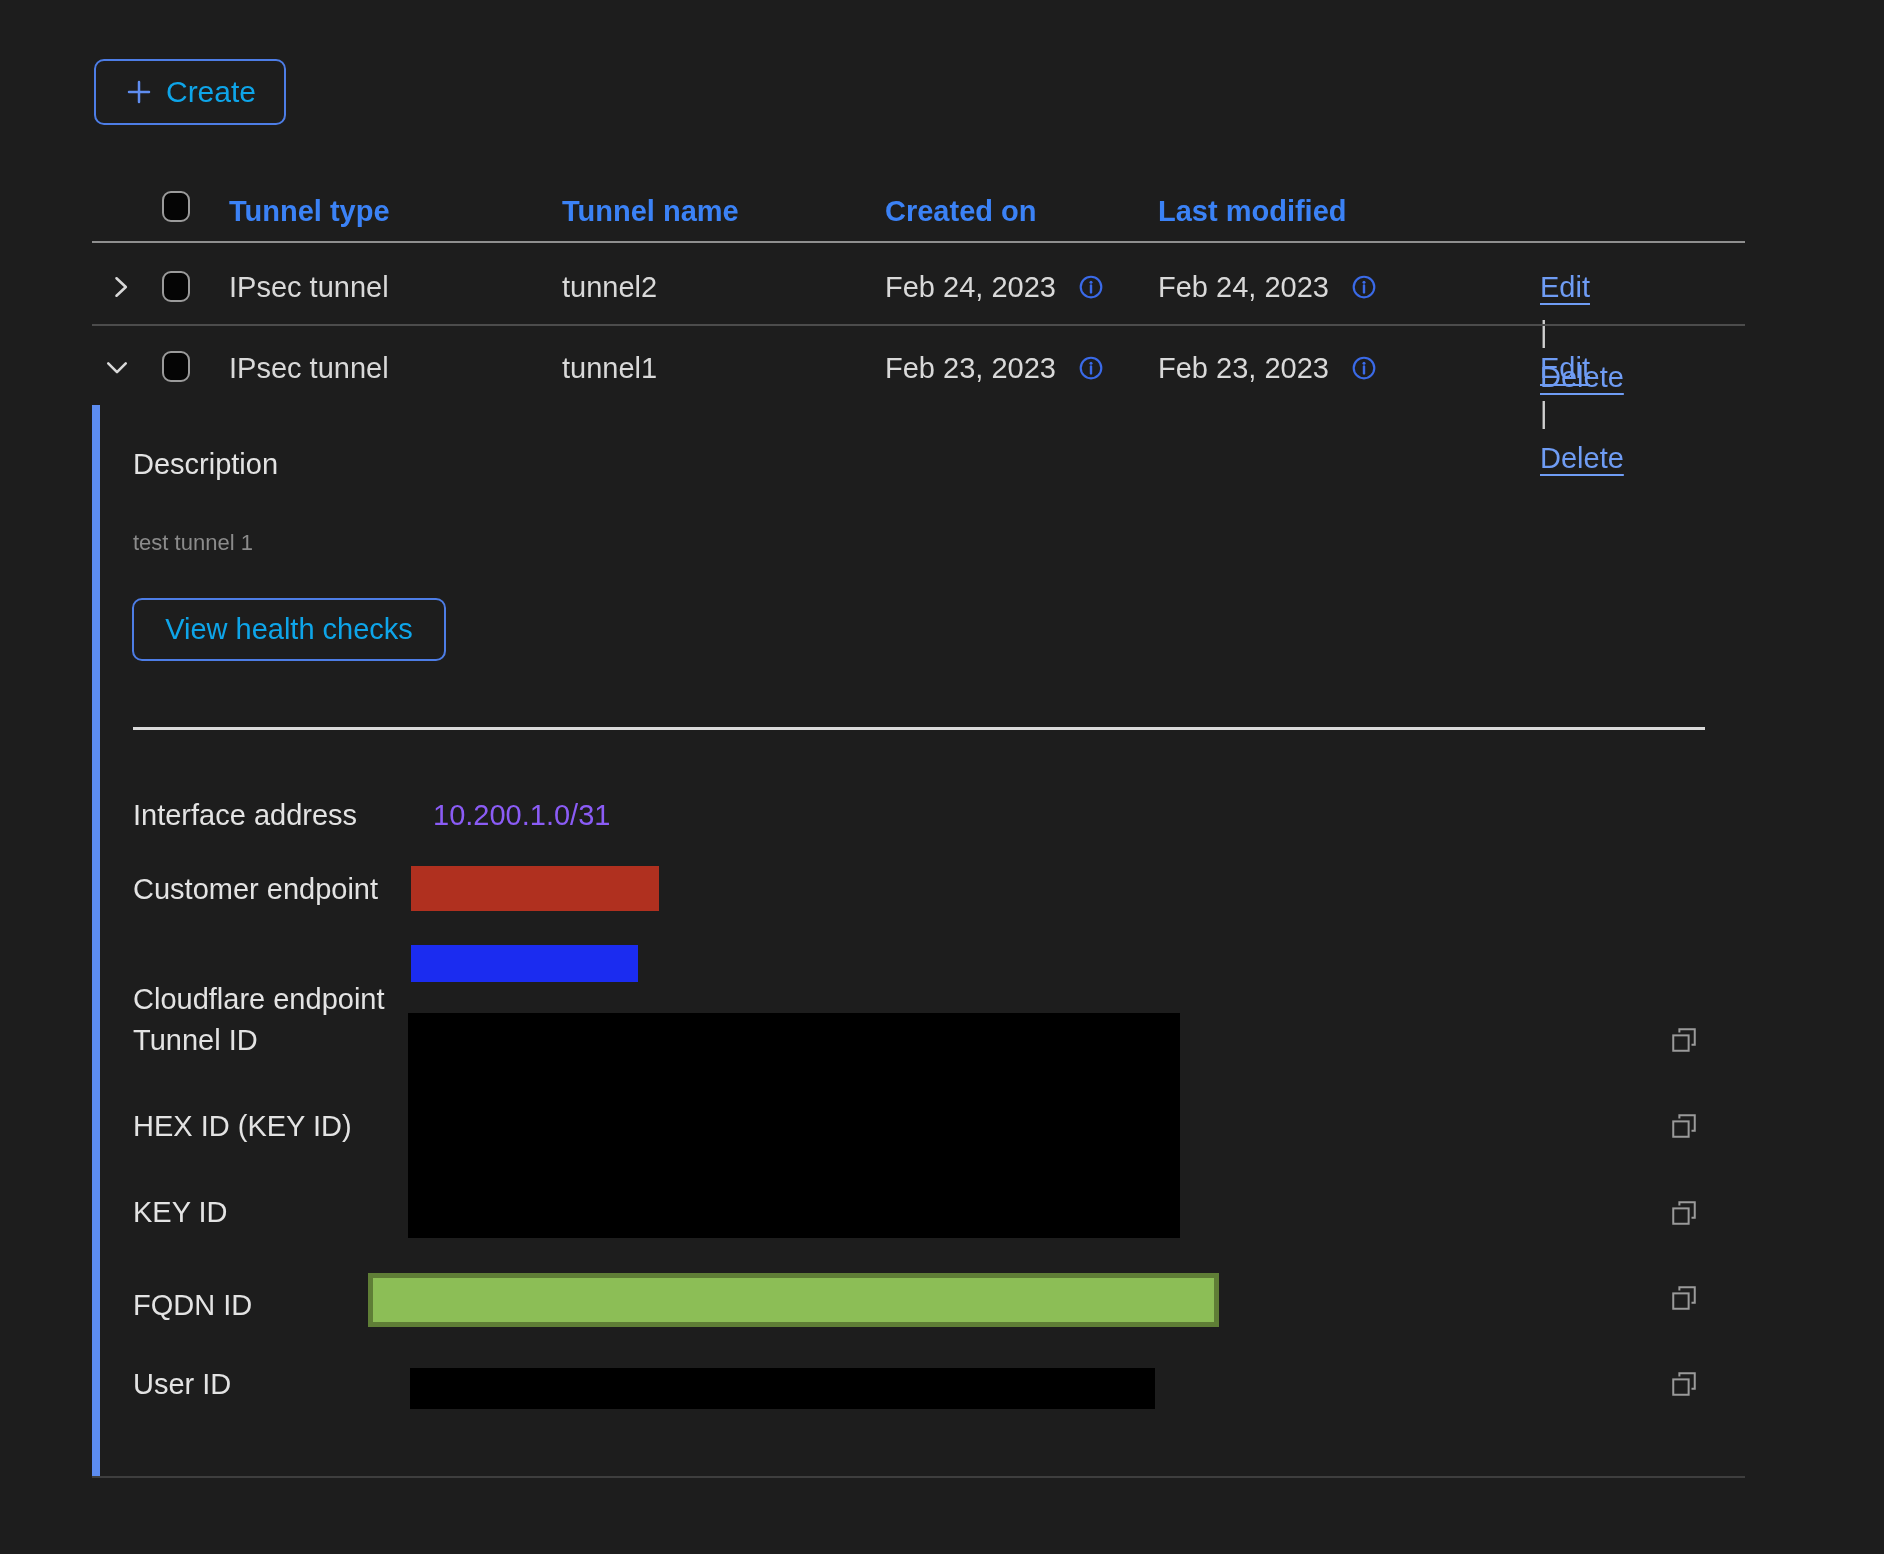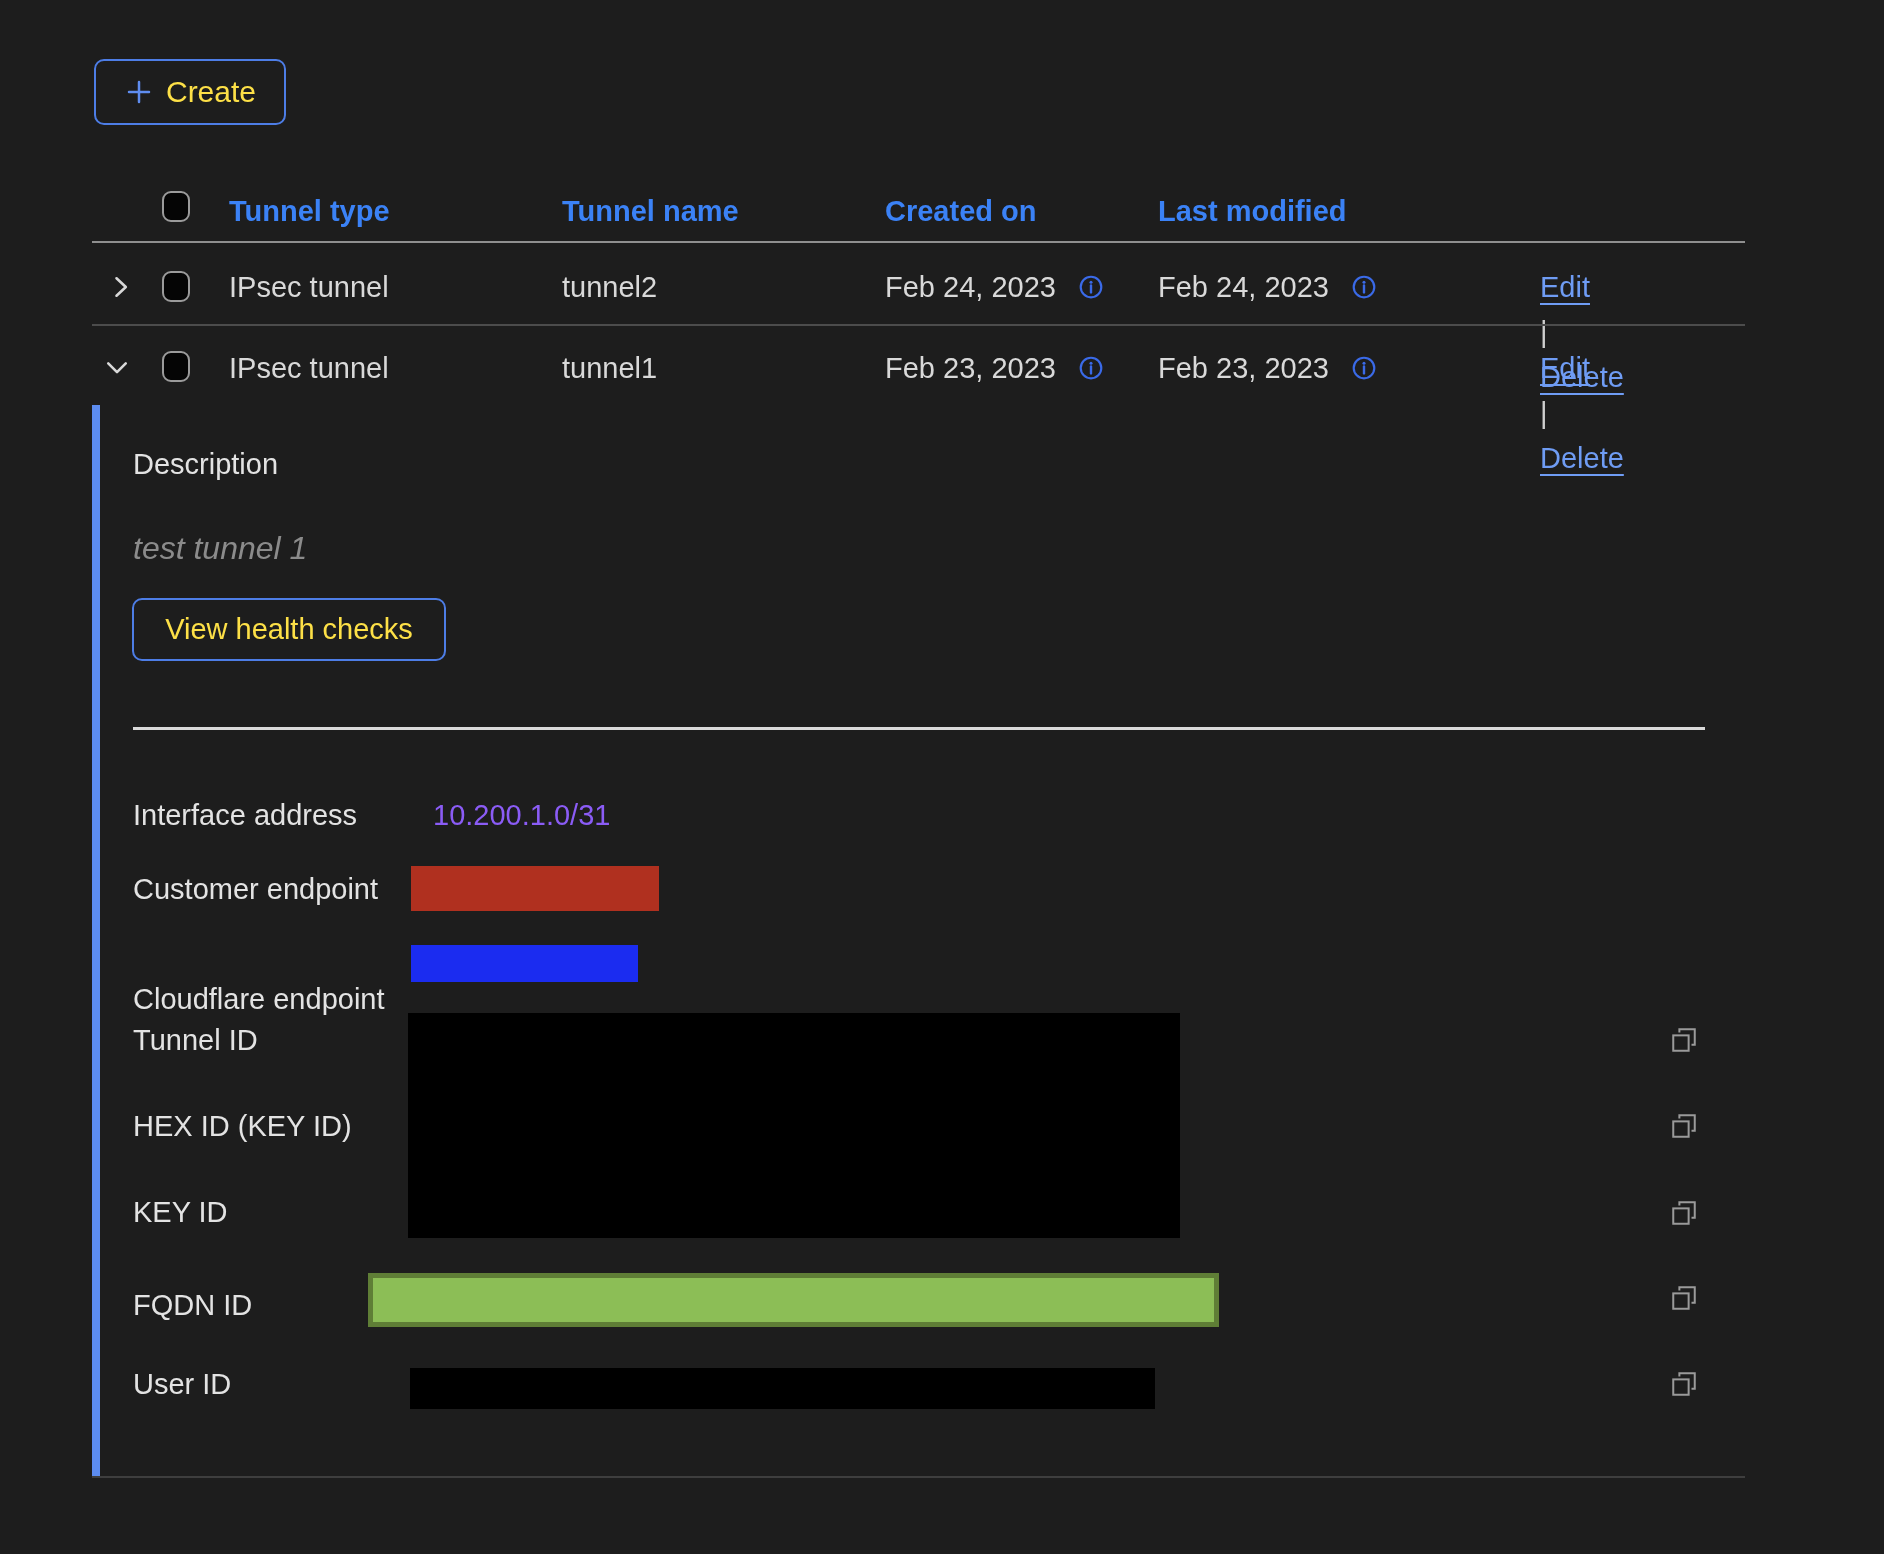--- a/index.html
+++ b/index.html
@@ -13,21 +13,21 @@
   .txt{position:absolute;font-size:29px;line-height:1;white-space:nowrap;color:#d9d9d9;}
   .th{font-weight:700;color:#3b82f6;}
   .label{color:#e3e3e3;}
   .dim{color:#8b8b8b;}
   .value{color:#8b5cf6;}
 
   
   .btn-outline{
     position:absolute;display:flex;align-items:center;justify-content:center;gap:12px;
     background:transparent;border:2px solid #4d7de6;border-radius:10px;
-    color:#fde047;font-size:30px;font-family:inherit;cursor:pointer;line-height:1;
+    color:#0ea5e9;font-size:30px;font-family:inherit;cursor:pointer;line-height:1;
   }
 
   
   .checkbox{
     position:absolute;width:28px;height:31px;border:2px solid #9b9b9b;border-radius:9px;
     background:#050505;cursor:pointer;box-sizing:border-box;
   }
 
   
   .actions{position:absolute;display:flex;gap:16px;align-items:baseline;font-size:29px;line-height:1;flex-direction:column;}
@@ -129,21 +129,21 @@
       <span class="link">Edit</span>
       <span class="sep">|</span>
       <span class="link">Delete</span>
     </div>
   </div>
 
   <div class="layer">
     <div class="expander-bar"></div>
 
     <div class="txt label" style="left:133px;top:450px;">Description</div>
-    <div class="txt dim" style="left:133px;top:532px;font-size:32px;font-style:italic;">test tunnel 1</div>
+    <div class="txt dim" style="left:133px;top:532px;font-size:22px;">test tunnel 1</div>
 
     <button class="btn-outline" style="left:132px;top:598px;width:314px;height:63px;font-size:29px;">
       <span>View health checks</span>
     </button>
 
     <div class="divider-light"></div>
 
     <div class="txt label" style="left:133px;top:801px;">Interface address</div>
     <div class="txt value" style="left:433px;top:801px;">10.200.1.0/31</div>
 

